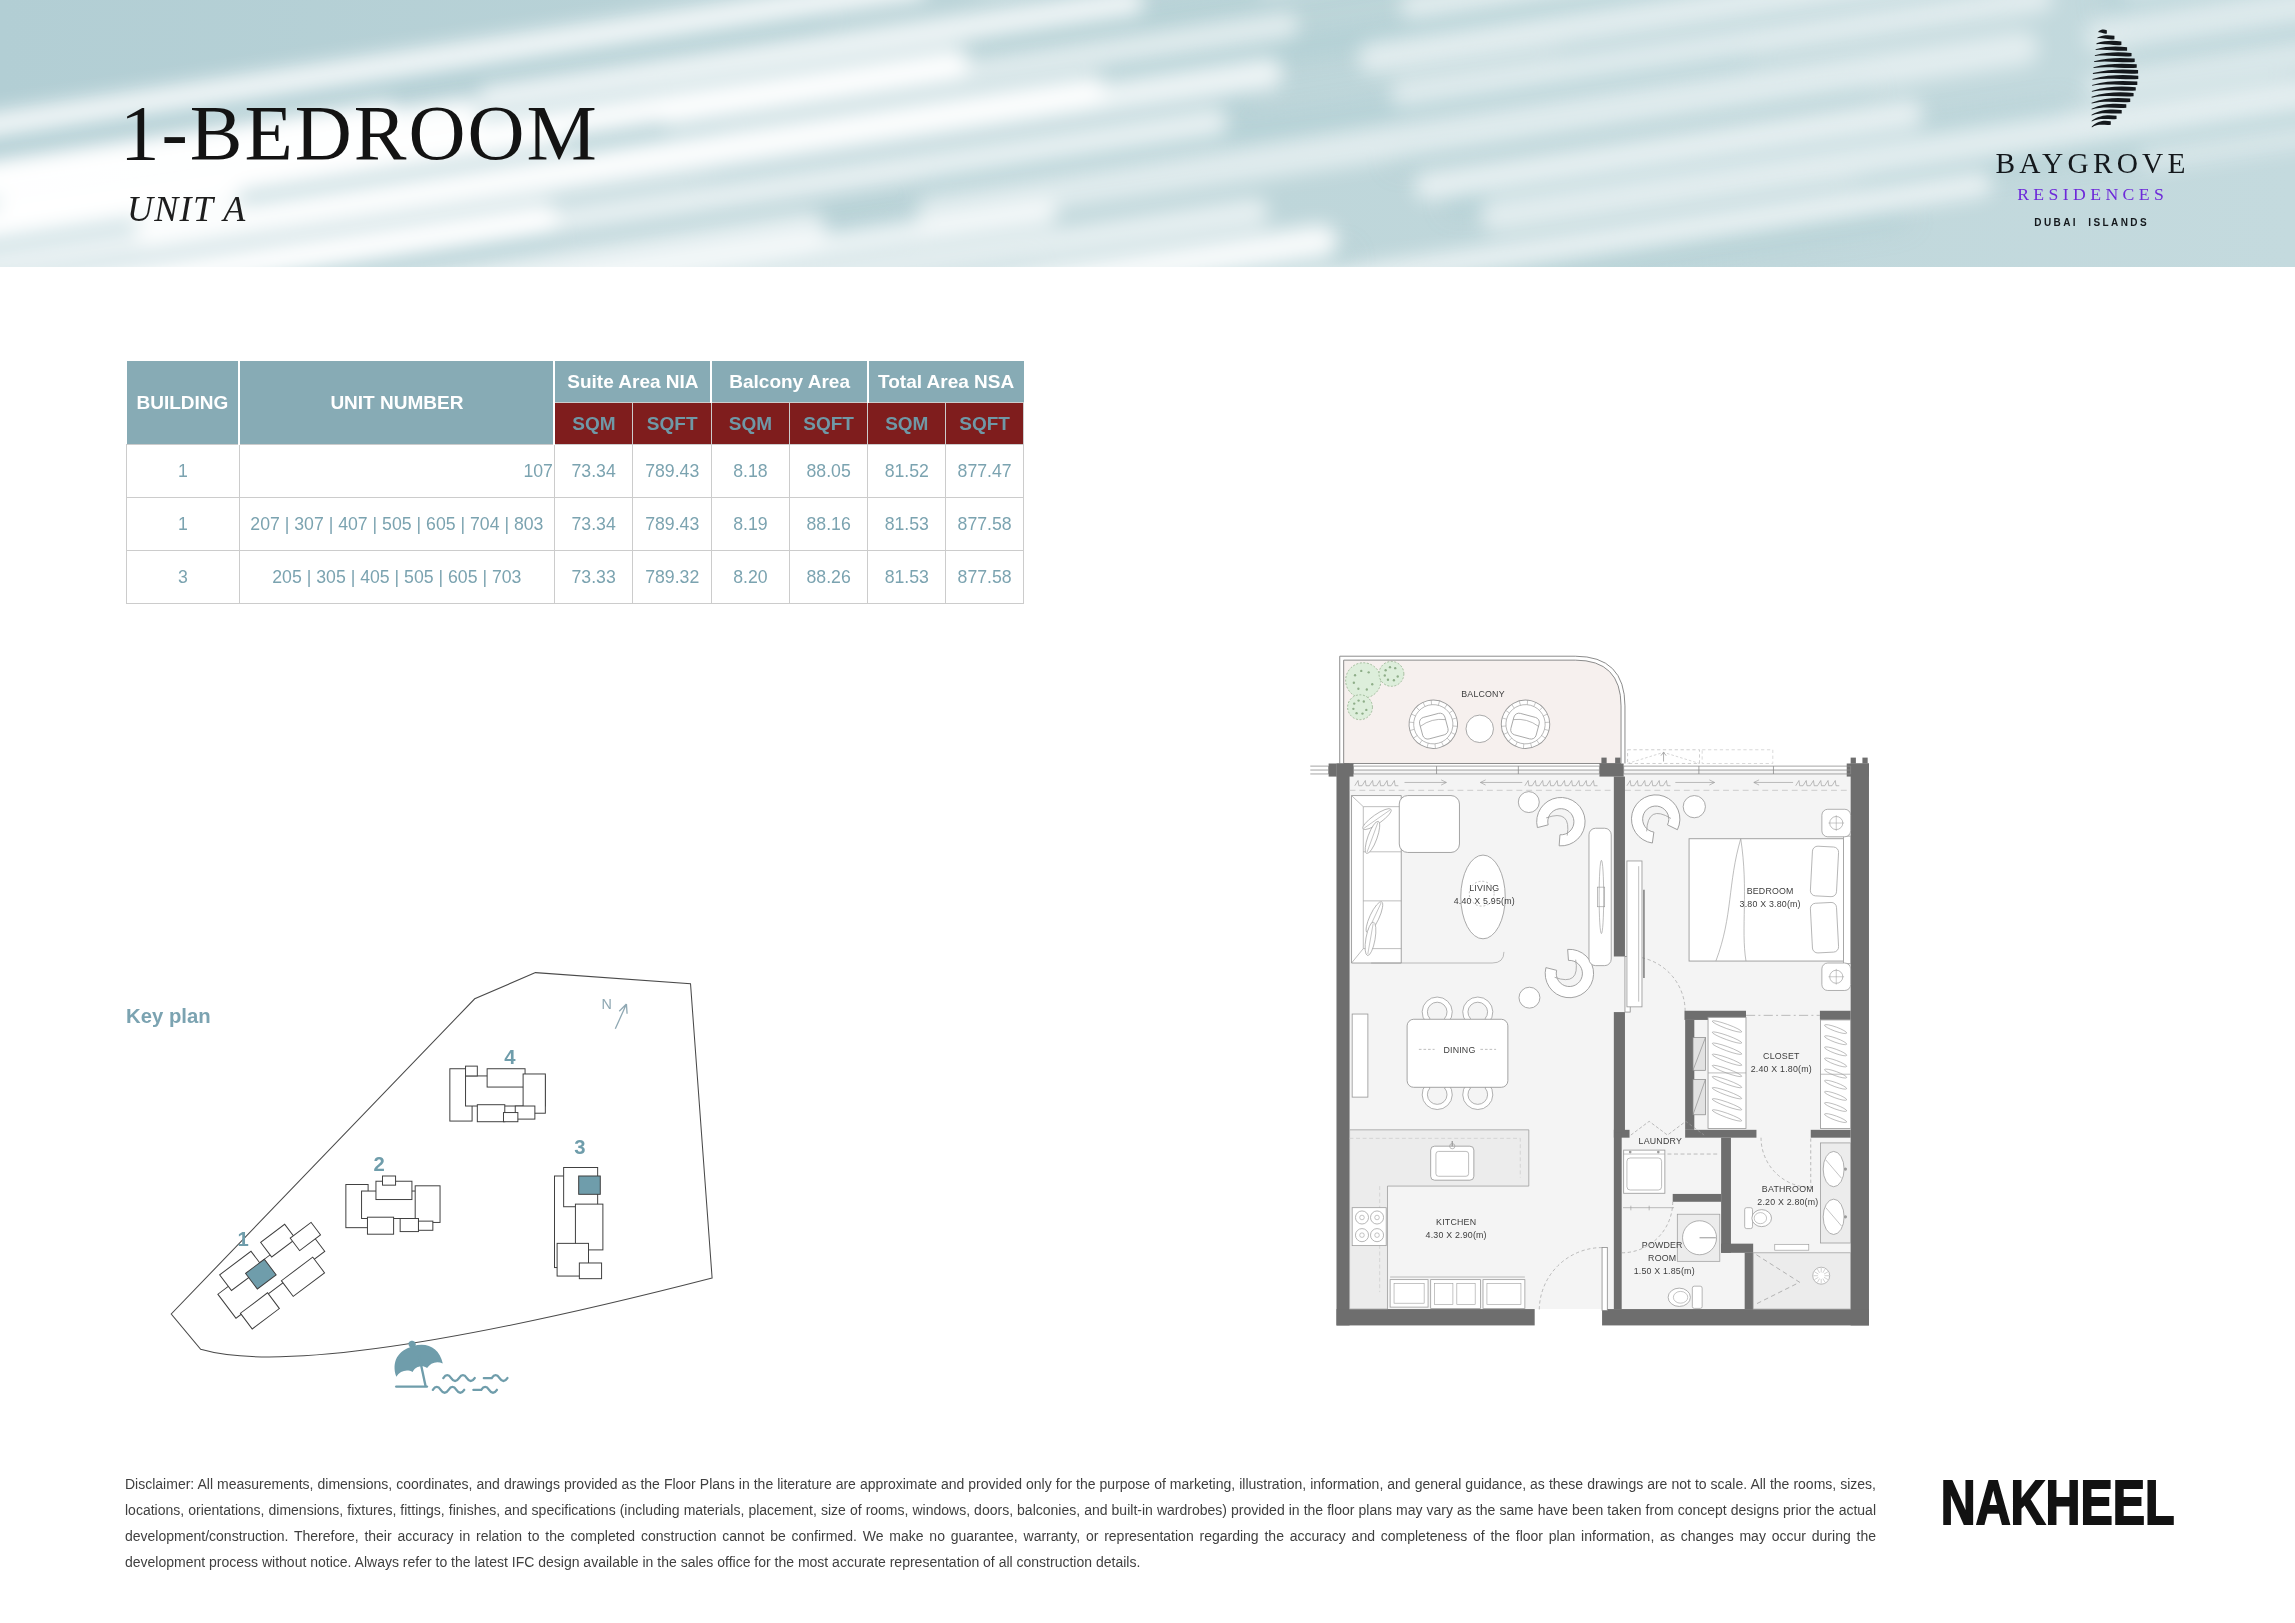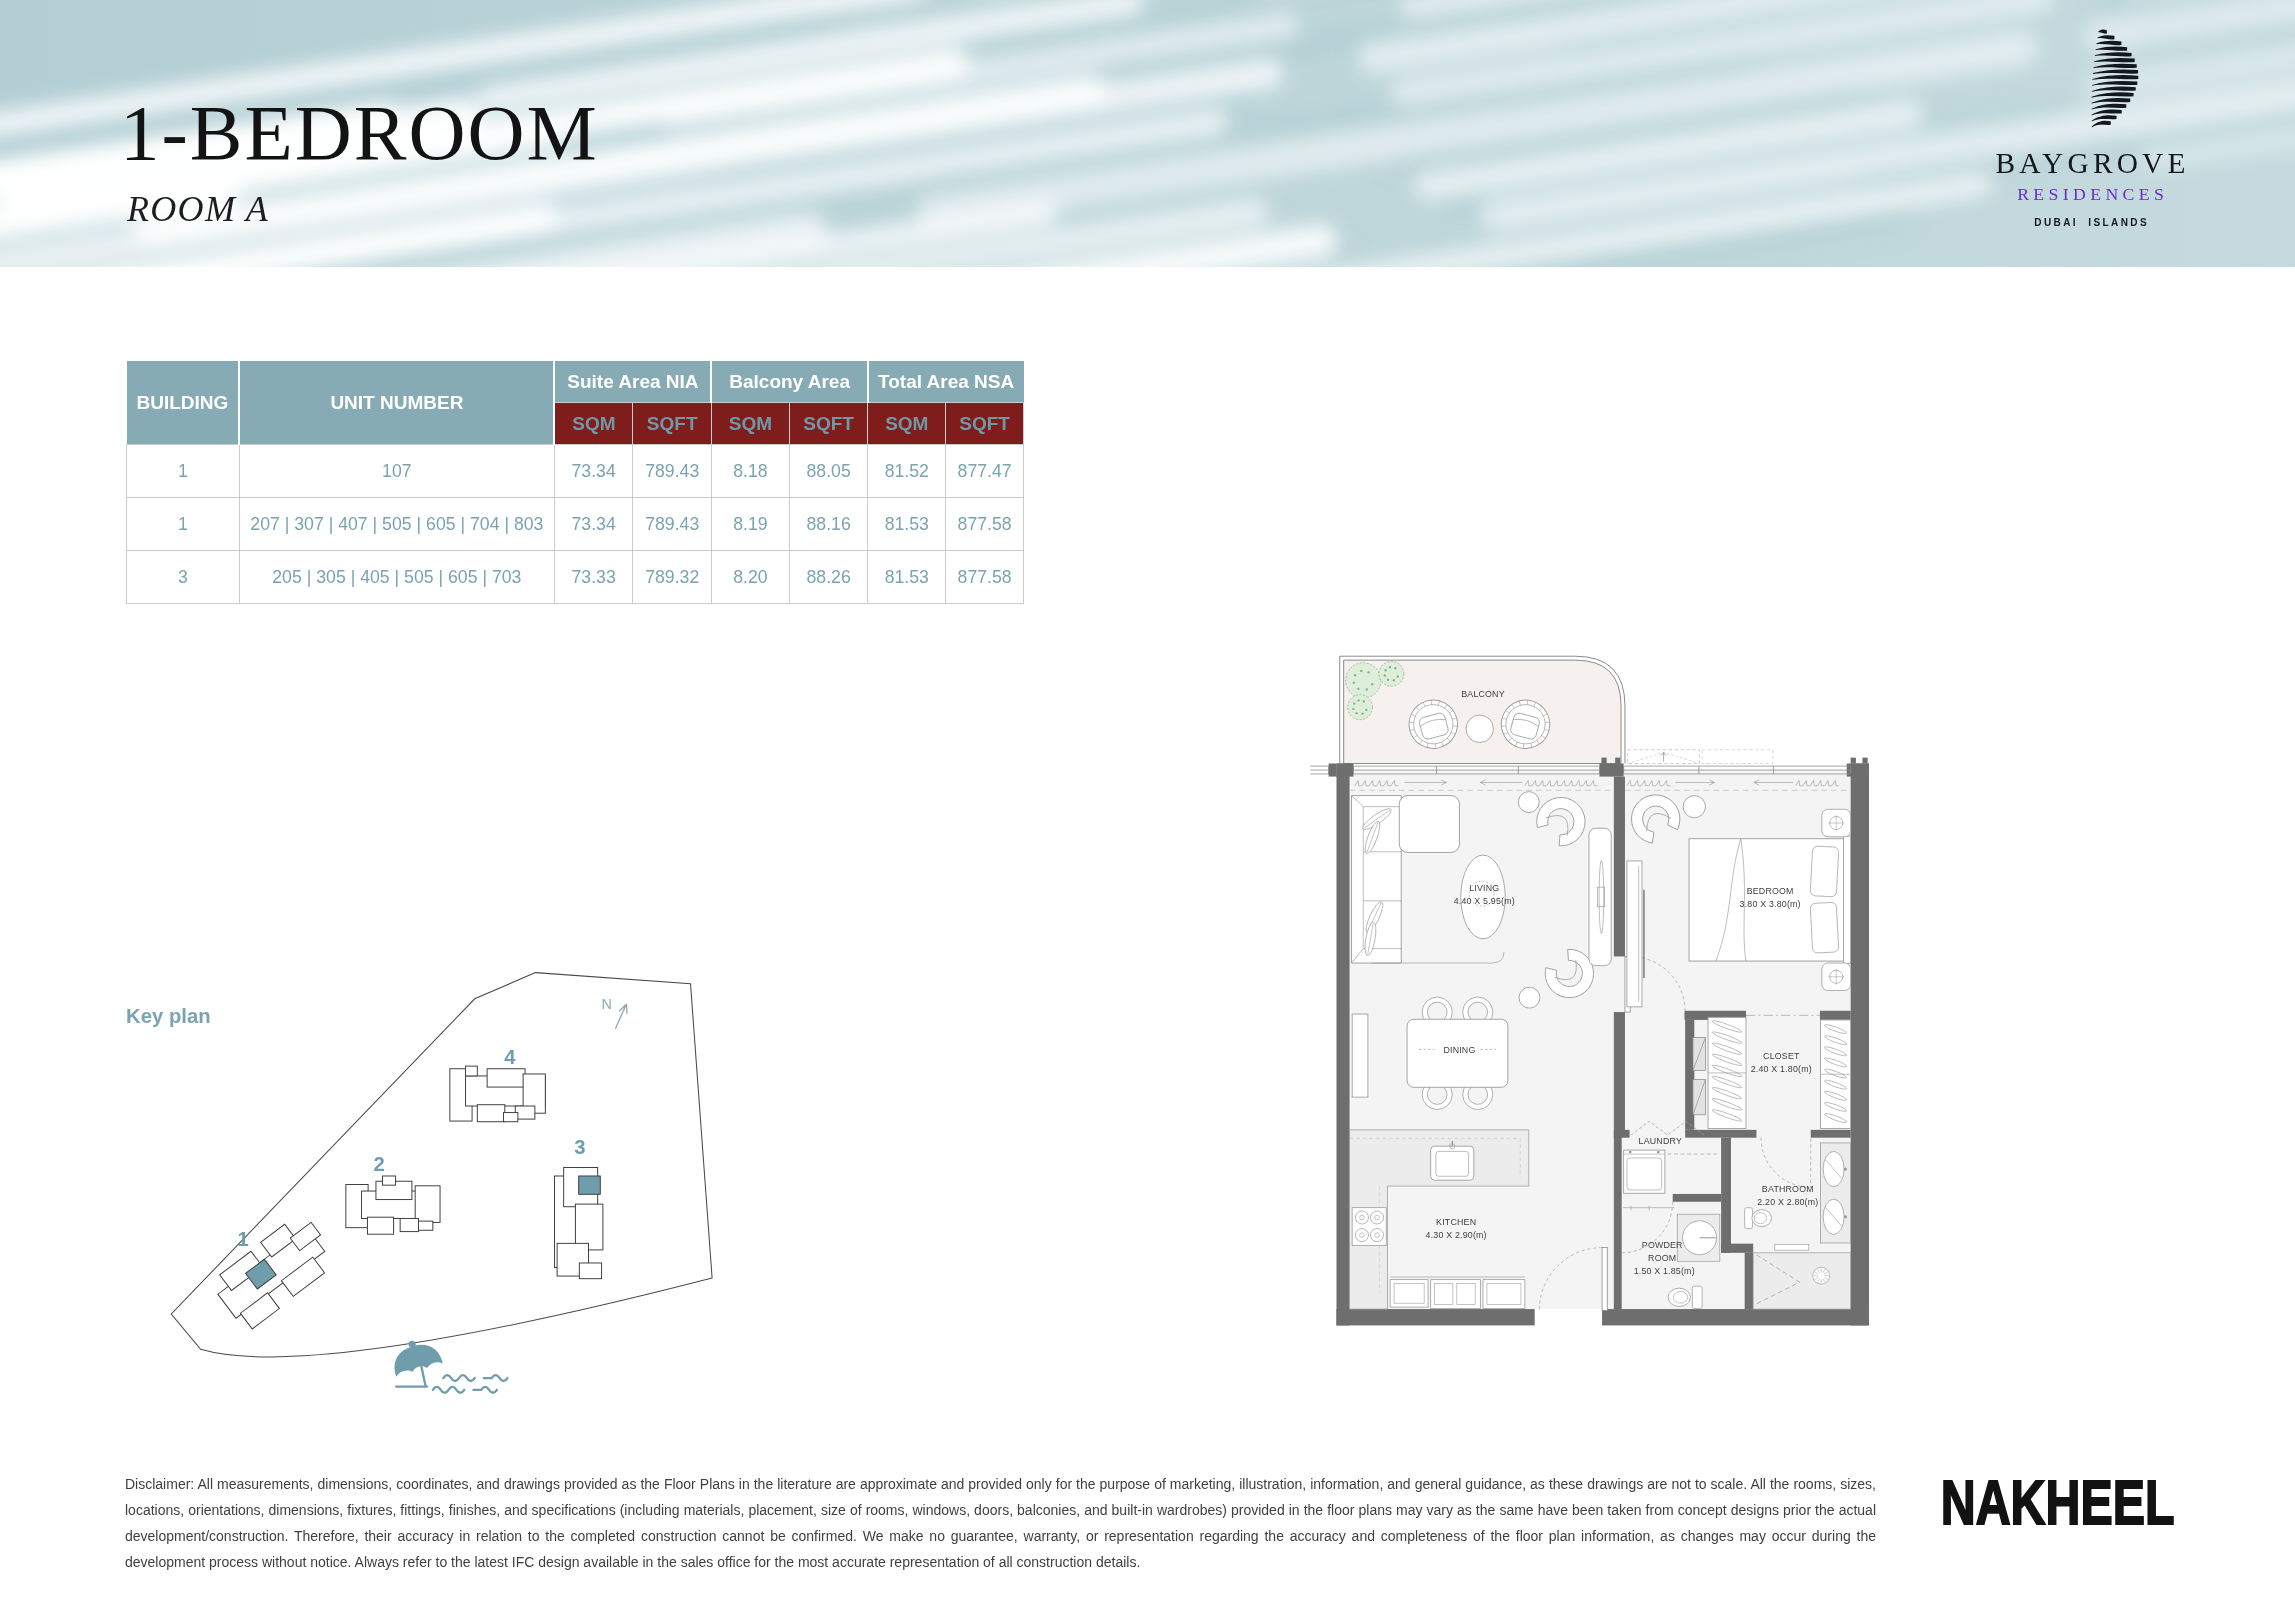--- a/index.html
+++ b/index.html
@@ -94,21 +94,21 @@
         <rect x="500" y="282" width="1100" height="36" rx="18" fill="#fff" opacity="0.8"></rect>
         <rect x="-80" y="250" width="500" height="40" rx="20" fill="#fff" opacity="0.9"></rect>
         <rect x="-150" y="-5" width="900" height="50" rx="25" fill="#fff" opacity="0.95"></rect>
         <rect x="-130" y="63" width="500" height="44" rx="22" fill="#fff" opacity="0.92"></rect>
       </g>
 </g>
 </svg>
 
 <div class="abs" style="left:120px; top:88px; font-family:'Liberation Serif', serif; font-size:79px; letter-spacing:2px; color:#131313;">1-BEDROOM</div>
 
-<div class="abs" style="left:127px; top:188px; font-family:'Liberation Serif', serif; font-style:italic; font-size:36px; letter-spacing:1.3px; color:#1d1d1d;">ROOM A</div>
+<div class="abs" style="left:127px; top:188px; font-family:'Liberation Serif', serif; font-style:italic; font-size:36px; letter-spacing:1.3px; color:#1d1d1d;">UNIT A</div>
 
 <div class="abs" style="left:1989px; top:0; width:203px; height:262px;">
 
   <svg class="abs" style="left:72px; top:0px;" width="131" height="131" viewBox="3150 0 200 200">
       <path d="M3207.0,48.0 C3211.6,44.0 3216.1,44.5 3220.0,46.0 L3220.0,51.2 C3216.1,52.7 3211.6,48.5 3207.0,49.2 Z" fill="#14181c"></path>
       <path d="M3205.6,57.1 C3214.7,52.7 3223.8,53.2 3231.6,54.7 L3231.6,59.9 C3223.8,61.4 3214.7,57.2 3205.6,58.3 Z" fill="#14181c"></path>
       <path d="M3204.2,66.2 C3217.5,61.4 3230.8,61.9 3242.2,63.4 L3242.2,68.6 C3230.8,70.1 3217.5,65.9 3204.2,67.4 Z" fill="#14181c"></path>
       <path d="M3202.9,75.2 C3219.7,70.1 3236.5,70.6 3250.9,72.1 L3250.9,77.3 C3236.5,78.8 3219.7,74.6 3202.9,76.4 Z" fill="#14181c"></path>
       <path d="M3201.7,84.3 C3221.3,78.8 3240.9,79.3 3257.7,80.8 L3257.7,86.0 C3240.9,87.5 3221.3,83.3 3201.7,85.5 Z" fill="#14181c"></path>
       <path d="M3200.5,93.4 C3222.2,87.5 3243.9,88.0 3262.5,89.5 L3262.5,94.7 C3243.9,96.2 3222.2,92.0 3200.5,94.6 Z" fill="#14181c"></path>
@@ -145,21 +145,21 @@
   <tr style="background:#7f1d1d; color:#6f98a6; font-weight:bold; font-size:19px;">
     <td style="width:77px; height:39px; border:1.3px solid #ccc;">SQM</td>
     <td style="width:77px; border:1.3px solid #ccc;">SQFT</td>
     <td style="width:77px; border:1.3px solid #ccc;">SQM</td>
     <td style="width:77px; border:1.3px solid #ccc;">SQFT</td>
     <td style="width:77px; border:1.3px solid #ccc;">SQM</td>
     <td style="width:76px; border:1.3px solid #ccc;">SQFT</td>
   </tr>
   <tr>
     <td style="height:50px; border:1.3px solid #ccc;">1</td>
-          <td style="border:1.3px solid #ccc;">107</td>
+          <td style="border:1.3px solid #ccc;text-align:right;">107</td>
     <td style="border:1.3px solid #ccc;">73.34</td>
           <td style="border:1.3px solid #ccc;">789.43</td>
     <td style="border:1.3px solid #ccc;">8.18</td>
           <td style="border:1.3px solid #ccc;">88.05</td>
     <td style="border:1.3px solid #ccc;">81.52</td>
           <td style="border:1.3px solid #ccc;">877.47</td>
   </tr>
   <tr>
     <td style="height:50px; border:1.3px solid #ccc;">1</td>
           <td style="border:1.3px solid #ccc;">207 | 307 | 407 | 505 | 605 | 704 | 803</td>

